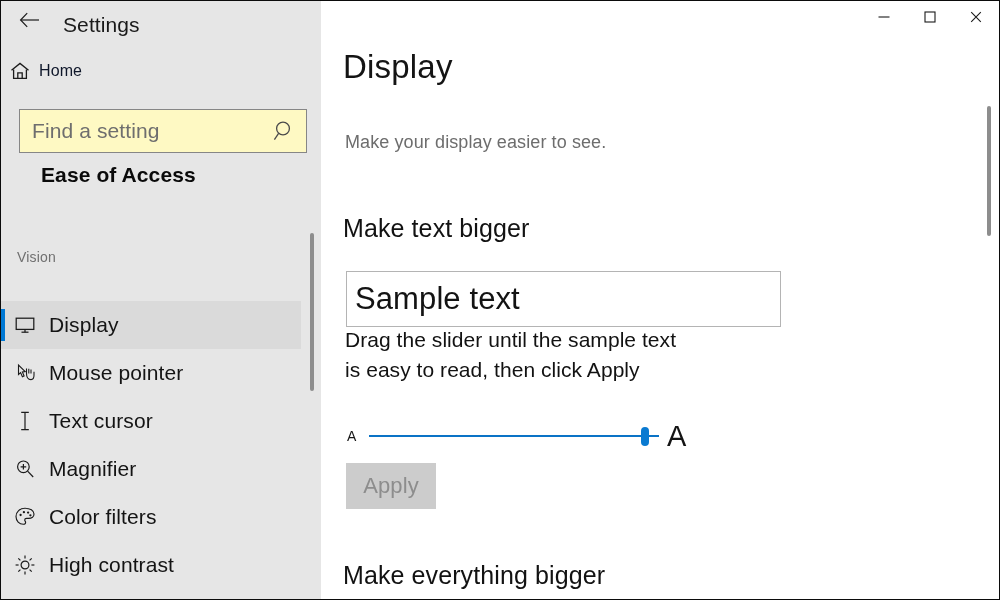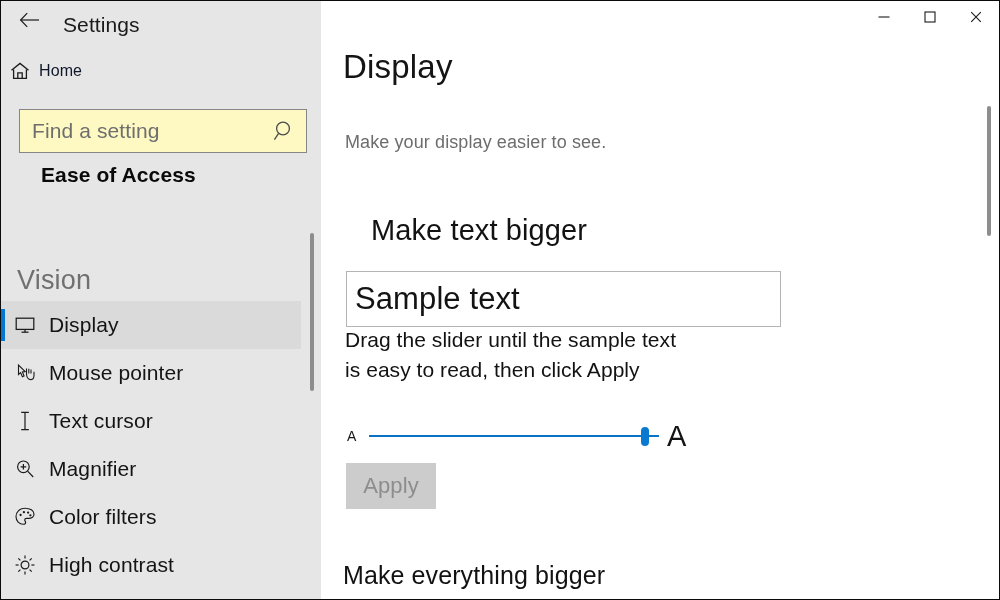--- a/index.html
+++ b/index.html
@@ -102,22 +102,22 @@
     left: 16px; top: 162px;
     font-size: 21px;
     font-weight: bold;
     color: #0a0a0a;
     letter-spacing: 0.1px;
     margin-left: 24px;
   }
 
   #group-heading {
     position: absolute;
-    left: 16px; top: 264px;
-    font-size: 27px;
+    left: 16px; top: 248px;
+    font-size: 14px;
     color: #707070;
     letter-spacing: 0.2px;
   }
 
   #nav-list {
     position: absolute;
     left: 0; top: 300px;
     width: 300px;
   }
 
@@ -193,24 +193,23 @@
     position: absolute;
     left: 24px; top: 131px;
     font-size: 18px;
     color: #6d6d6d;
     letter-spacing: 0.1px;
   }
 
   #section-1-heading {
     position: absolute;
     left: 22px; top: 213px;
-    font-size: 29px;
+    font-size: 25px;
     color: #121212;
     letter-spacing: 0.1px;
-    margin-left: 28px;
   }
 
   #sample-box {
     position: absolute;
     left: 25px; top: 270px;
     width: 435px; height: 56px;
     border: 1px solid #b4b4b4;
     background: #ffffff;
     display: flex;
     align-items: center;

